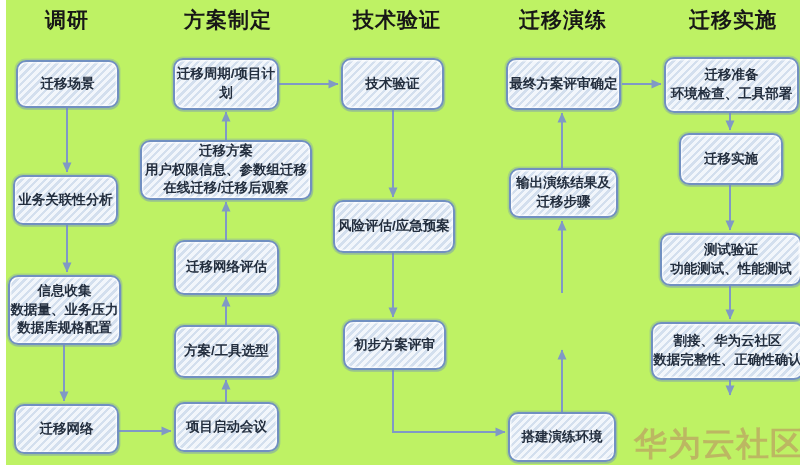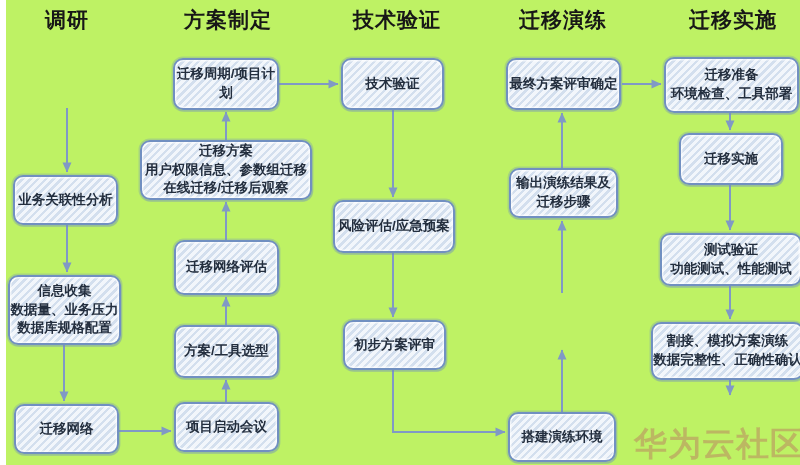--- a/index.html
+++ b/index.html
@@ -112,20 +112,23 @@
       <path d="M724,380 L724,395" marker-end="url(#ah)"></path>
     </g>
   </svg>
 
   <div class="col-title" style="left:61px;top:6px">调研</div>
   <div class="col-title" style="left:222px;top:6px">方案制定</div>
   <div class="col-title" style="left:391px;top:6px">技术验证</div>
   <div class="col-title" style="left:557px;top:6px">迁移演练</div>
   <div class="col-title" style="left:727px;top:6px">迁移实施</div>
 
+  <div class="box" style="left:10px;top:60px;width:103px;height:48px">
+    <div class="bl">迁移场景</div>
+  </div>
   <div class="box" style="left:7px;top:175px;width:105px;height:50px">
     <div class="bl">业务关联性分析</div>
   </div>
   <div class="box" style="left:2px;top:275px;width:113px;height:70px">
     <div class="bl">信息收集</div>
     <div class="bl">数据量、业务压力</div>
     <div class="bl">数据库规格配置</div>
   </div>
   <div class="box" style="left:8px;top:404px;width:105px;height:50px">
     <div class="bl">迁移网络</div>
@@ -175,19 +178,19 @@
     <div class="bl">环境检查、工具部署</div>
   </div>
   <div class="box" style="left:673px;top:133px;width:104px;height:52px">
     <div class="bl">迁移实施</div>
   </div>
   <div class="box" style="left:654px;top:233px;width:142px;height:53px">
     <div class="bl">测试验证</div>
     <div class="bl">功能测试、性能测试</div>
   </div>
   <div class="box" style="left:645px;top:322px;width:153px;height:58px">
-    <div class="bl">割接、模拟方案演练</div>
+    <div class="bl">割接、华为云社区</div>
     <div class="bl">数据完整性、正确性确认</div>
   </div>
 
   <div class="watermark">华为云社区</div>
 
 </div>
 
 </body></html>

